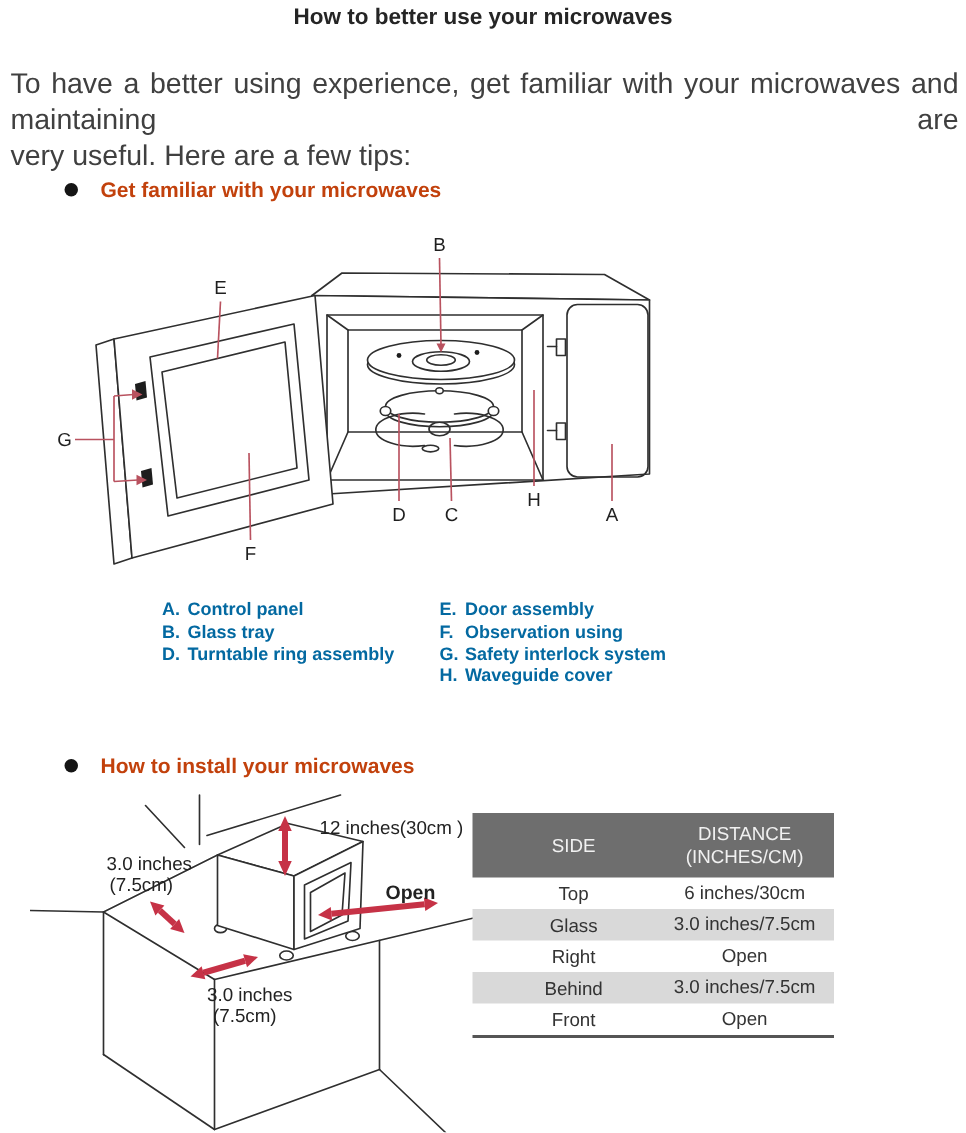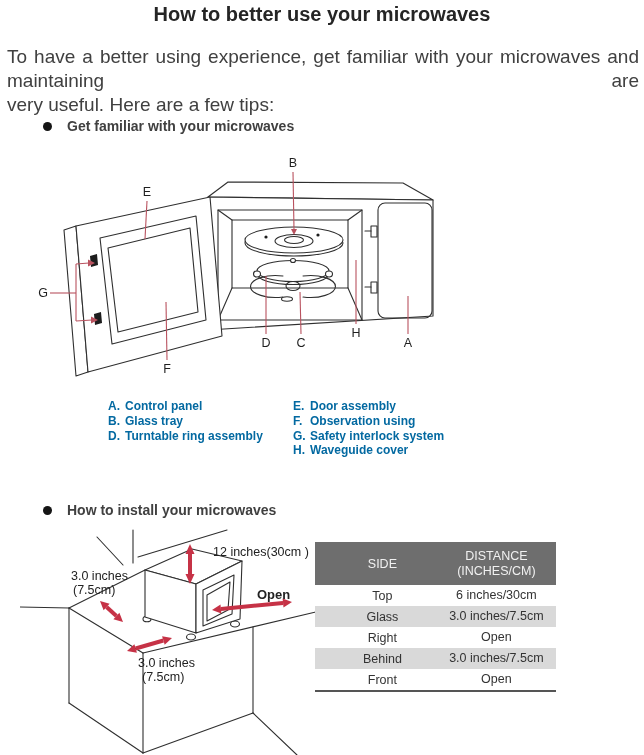--- a/index.html
+++ b/index.html
@@ -1,27 +1,27 @@
 <!DOCTYPE html>
 <html><head>
 <meta charset="utf-8">
 <style>
   html,body{margin:0;padding:0;}
   body{
     width:644px;height:755px;background:#ffffff;position:relative;
     font-family:"Liberation Sans", sans-serif;color:#3a3a3a;overflow:hidden;
   }
   .abs{position:absolute;}
-  .page-title{top:3px;left:0;width:644px;text-align:center;font-size:20px;font-weight:bold;color:#252525;}
+  .page-title{top:3px;left:0;width:644px;text-align:center;font-size:15px;font-weight:bold;color:#252525;}
   .intro{top:45px;left:7px;width:632px;font-size:19px;line-height:24px;color:#404040;}
   .intro .l1{display:block;text-align:justify;text-align-last:justify;}
   .intro .l2{display:block;}
   .bullet-row{display:flex;align-items:center;}
   .bullet-row .dot{width:9px;height:9px;border-radius:50%;background:#151515;margin-right:15px;flex:0 0 auto;}
-  .sec-heading{font-size:14px;font-weight:bold;color:#404040;}
+  .sec-heading{font-size:14px;font-weight:bold;color:#c2410c;}
   .row1{top:118px;left:43px;}
   .row2{top:502px;left:43px;}
   .legend-col{font-size:12px;line-height:14.8px;color:#0369a1;font-weight:bold;}
   .legend-item .lk{display:inline-block;min-width:17px;}
   .lcol-left{top:399px;left:108px;}
   .lcol-right{top:399px;left:293px;}
   svg{display:block;}
   svg text{font-family:"Liberation Sans", sans-serif;fill:#1f1f1f;}
   .ln{stroke:#2f2f2f;stroke-width:1.1;fill:none;stroke-linecap:round;stroke-linejoin:round;}
   .lnf{stroke:#2f2f2f;stroke-width:1.1;fill:#ffffff;stroke-linecap:round;stroke-linejoin:round;}

